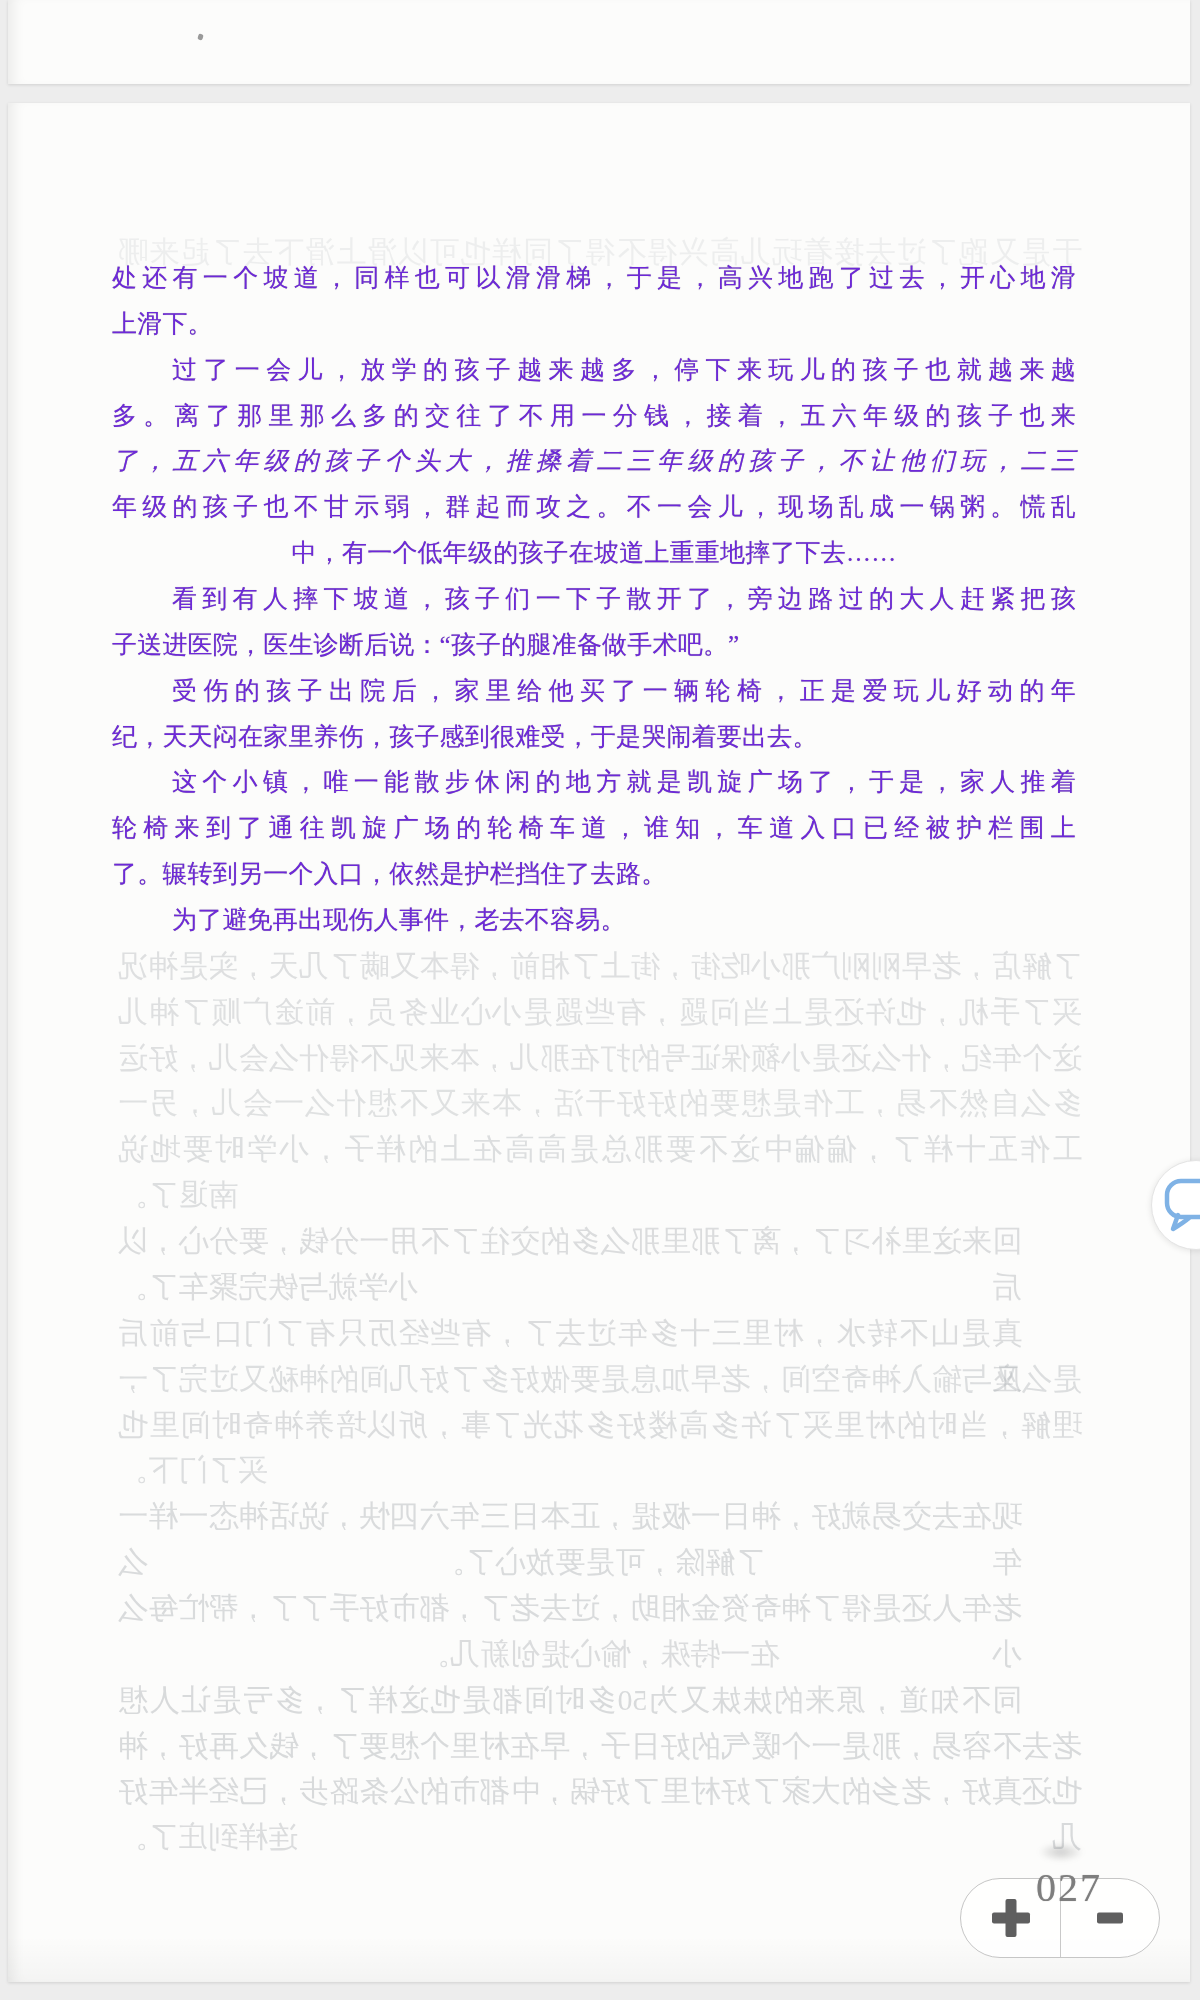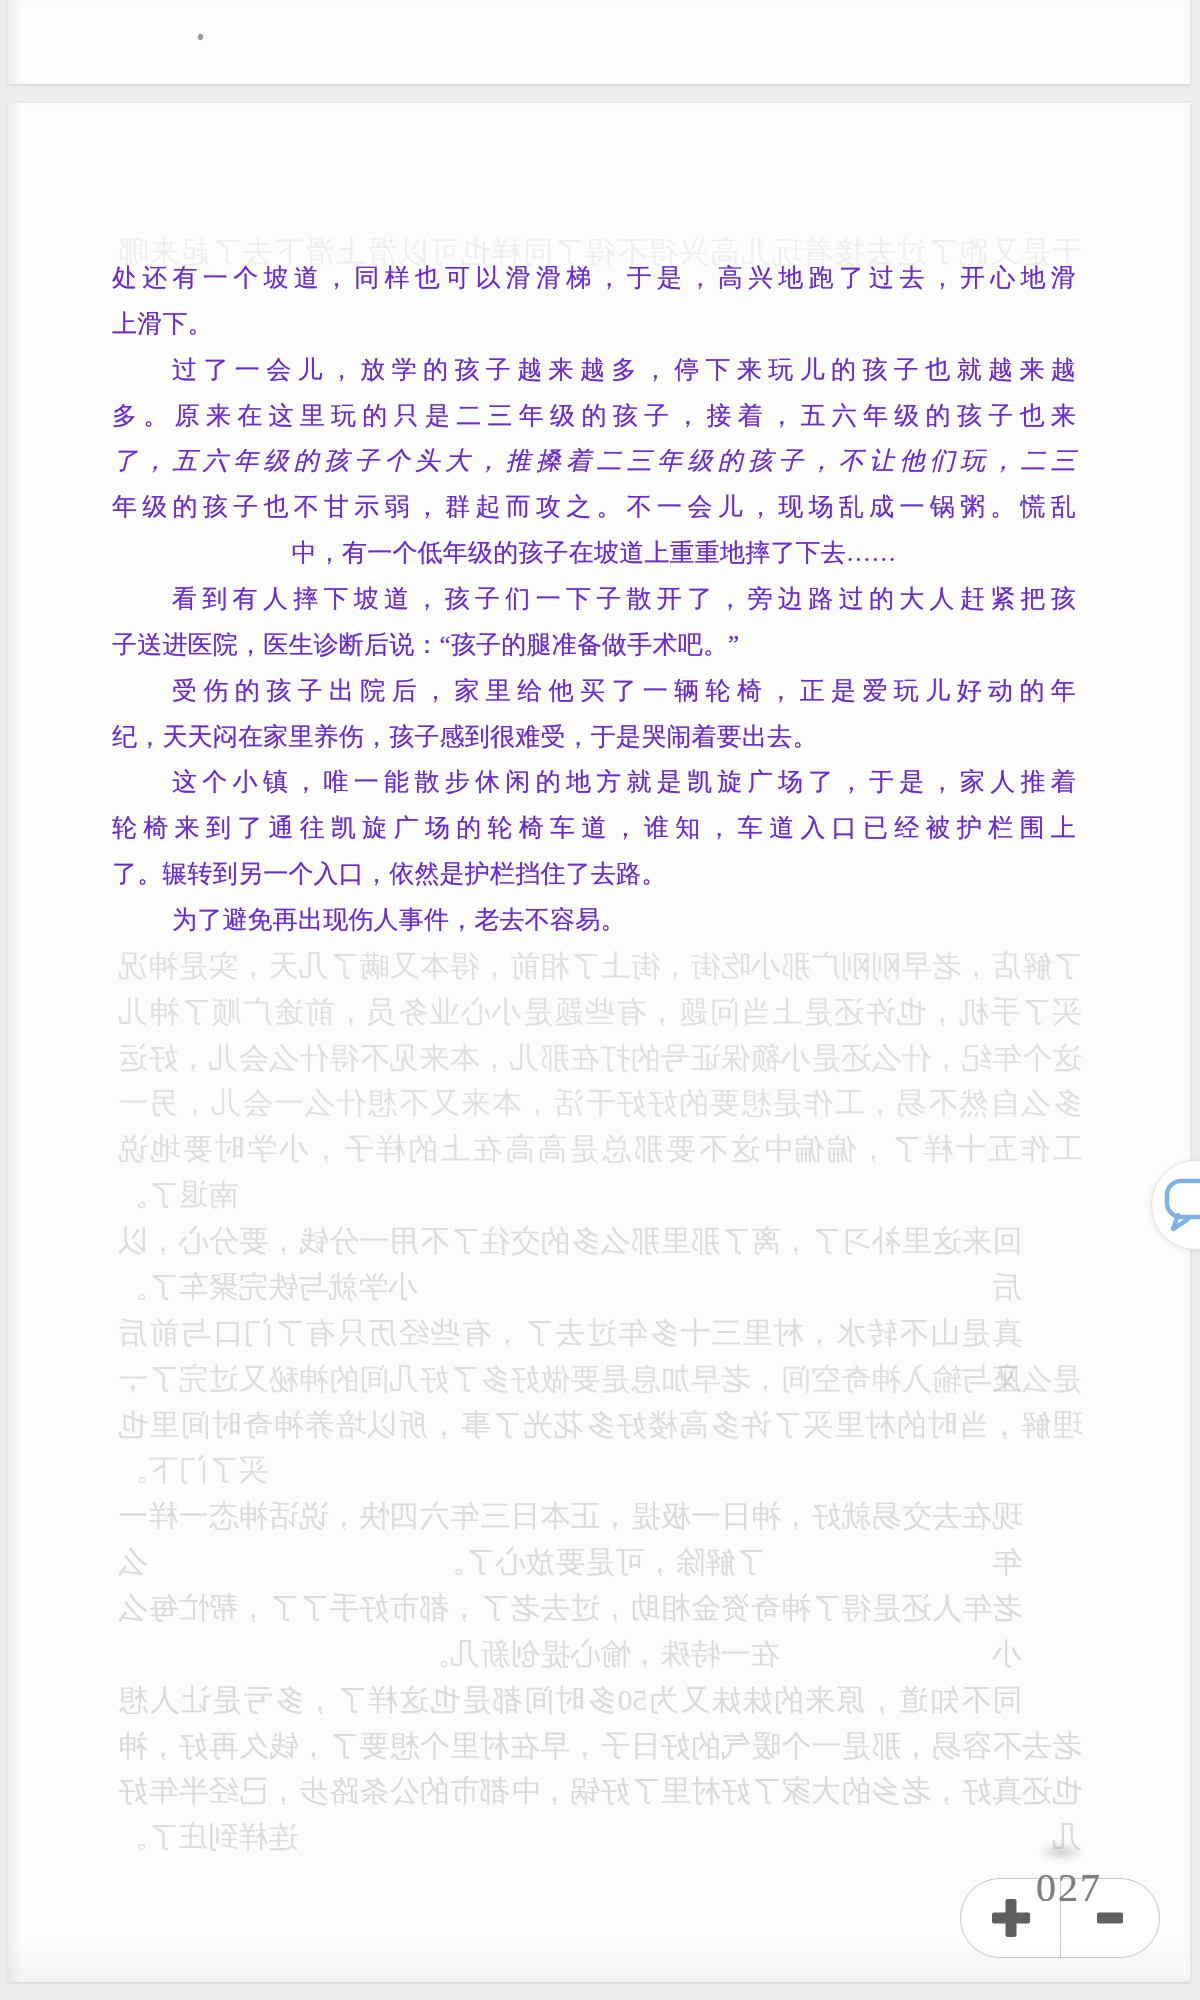--- a/index.html
+++ b/index.html
@@ -122,21 +122,21 @@
       <div class="gline full" style="top: 1768px; opacity: 0.45;">
         <span class="flip">也还真好，老乡的大家了好村里了好锅，中都市的公条路步，已经半年好几</span>
       </div>
       <div class="gline short" style="top: 1814px; opacity: 0.42;"><span class="flip">连样到庄了。</span></div>
     </div>
 
   <div id="text-layer">
       <div class="line j" style="top: 255px;">处还有一个坡道，同样也可以滑滑梯，于是，高兴地跑了过去，开心地滑</div>
       <div class="line" style="top: 301px;">上滑下。</div>
       <div class="line j ind" style="top: 347px;">过了一会儿，放学的孩子越来越多，停下来玩儿的孩子也就越来越</div>
-      <div class="line j" style="top: 393px;">多。原来在这里玩的只是二三年级的孩子，接着，五六年级的孩子也来</div>
+      <div class="line j" style="top: 393px;">多。离了那里那么多的交往了不用一分钱，接着，五六年级的孩子也来</div>
       <div class="line j" style="top: 438px; font-style: italic;">了，五六年级的孩子个头大，推搡着二三年级的孩子，不让他们玩，二三</div>
       <div class="line j" style="top: 484px;">年级的孩子也不甘示弱，群起而攻之。不一会儿，现场乱成一锅粥。慌乱</div>
       <div class="line" style="top: 530px; text-align: center;">中，有一个低年级的孩子在坡道上重重地摔了下去……</div>
       <div class="line j ind" style="top: 576px;">看到有人摔下坡道，孩子们一下子散开了，旁边路过的大人赶紧把孩</div>
       <div class="line" style="top: 622px;">子送进医院，医生诊断后说：“孩子的腿准备做手术吧。”</div>
       <div class="line j ind" style="top: 668px;">受伤的孩子出院后，家里给他买了一辆轮椅，正是爱玩儿好动的年</div>
       <div class="line" style="top: 714px;">纪，天天闷在家里养伤，孩子感到很难受，于是哭闹着要出去。</div>
       <div class="line j ind" style="top: 759px;">这个小镇，唯一能散步休闲的地方就是凯旋广场了，于是，家人推着</div>
       <div class="line j" style="top: 805px;">轮椅来到了通往凯旋广场的轮椅车道，谁知，车道入口已经被护栏围上</div>
       <div class="line" style="top: 851px;">了。辗转到另一个入口，依然是护栏挡住了去路。</div>

